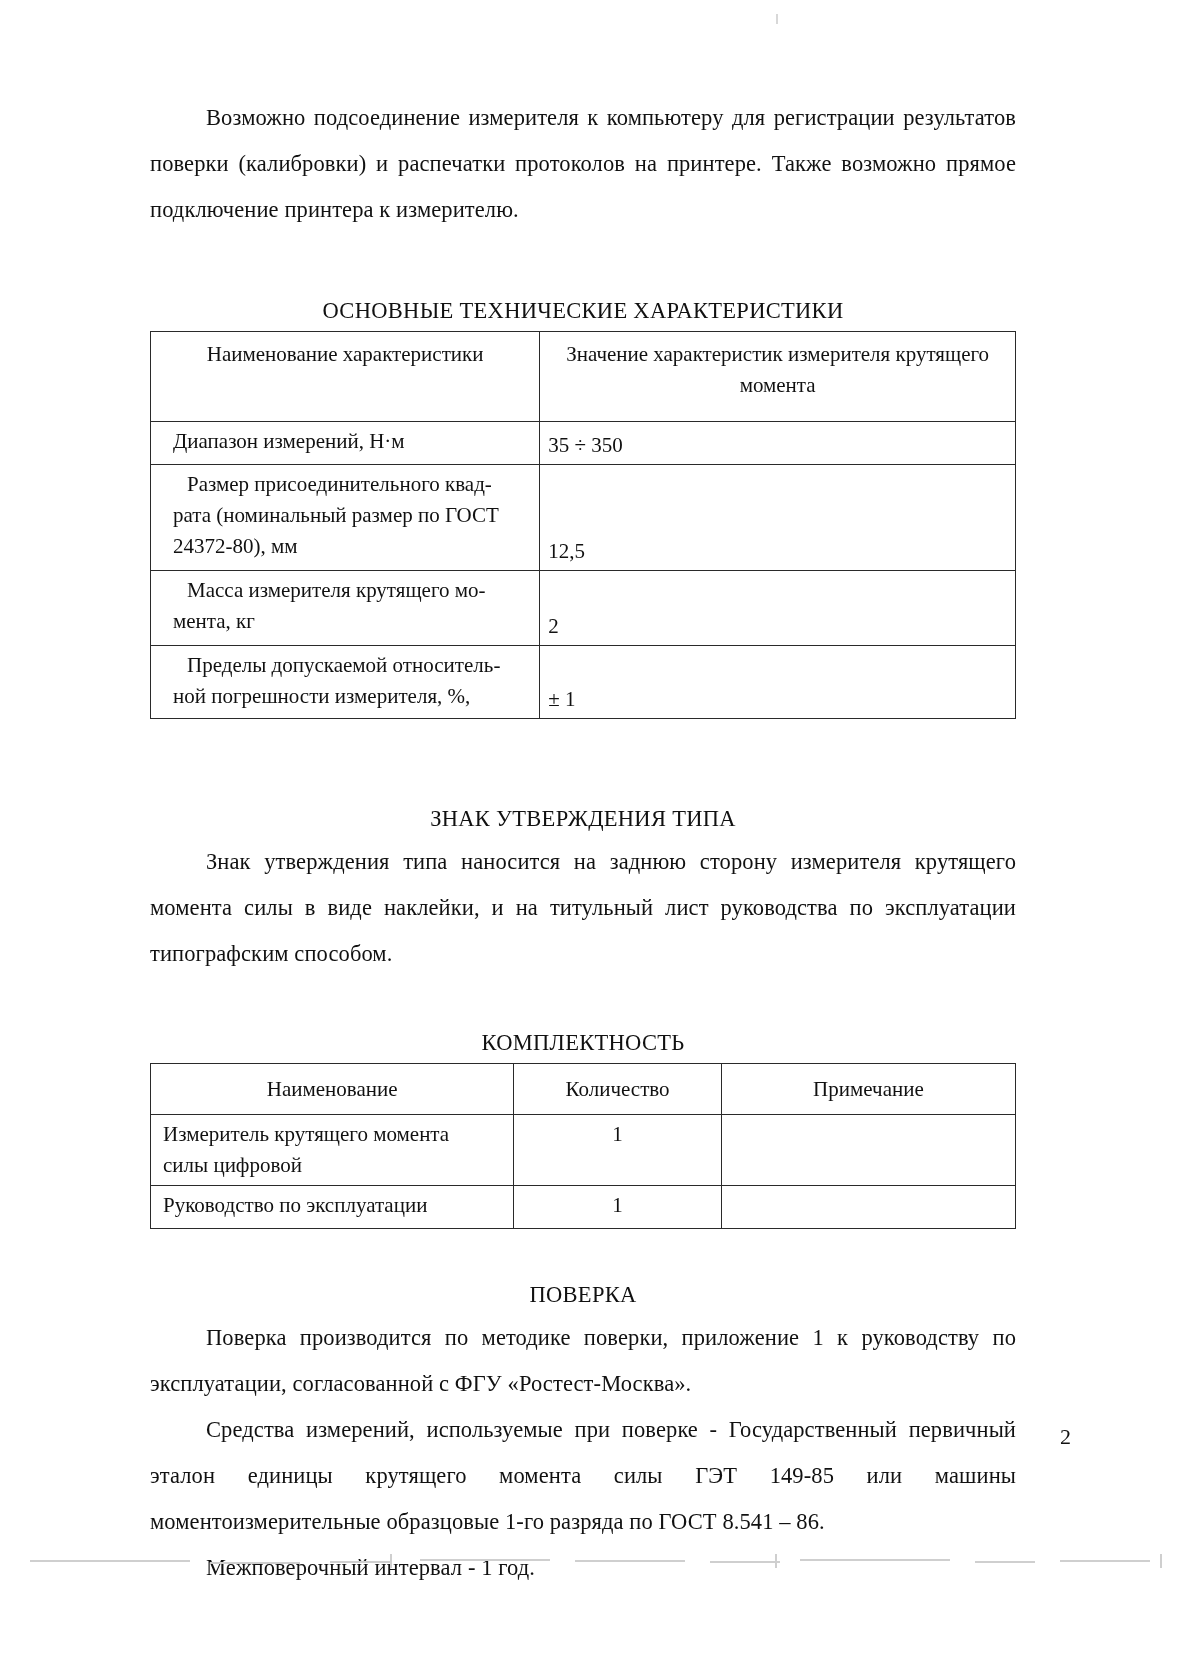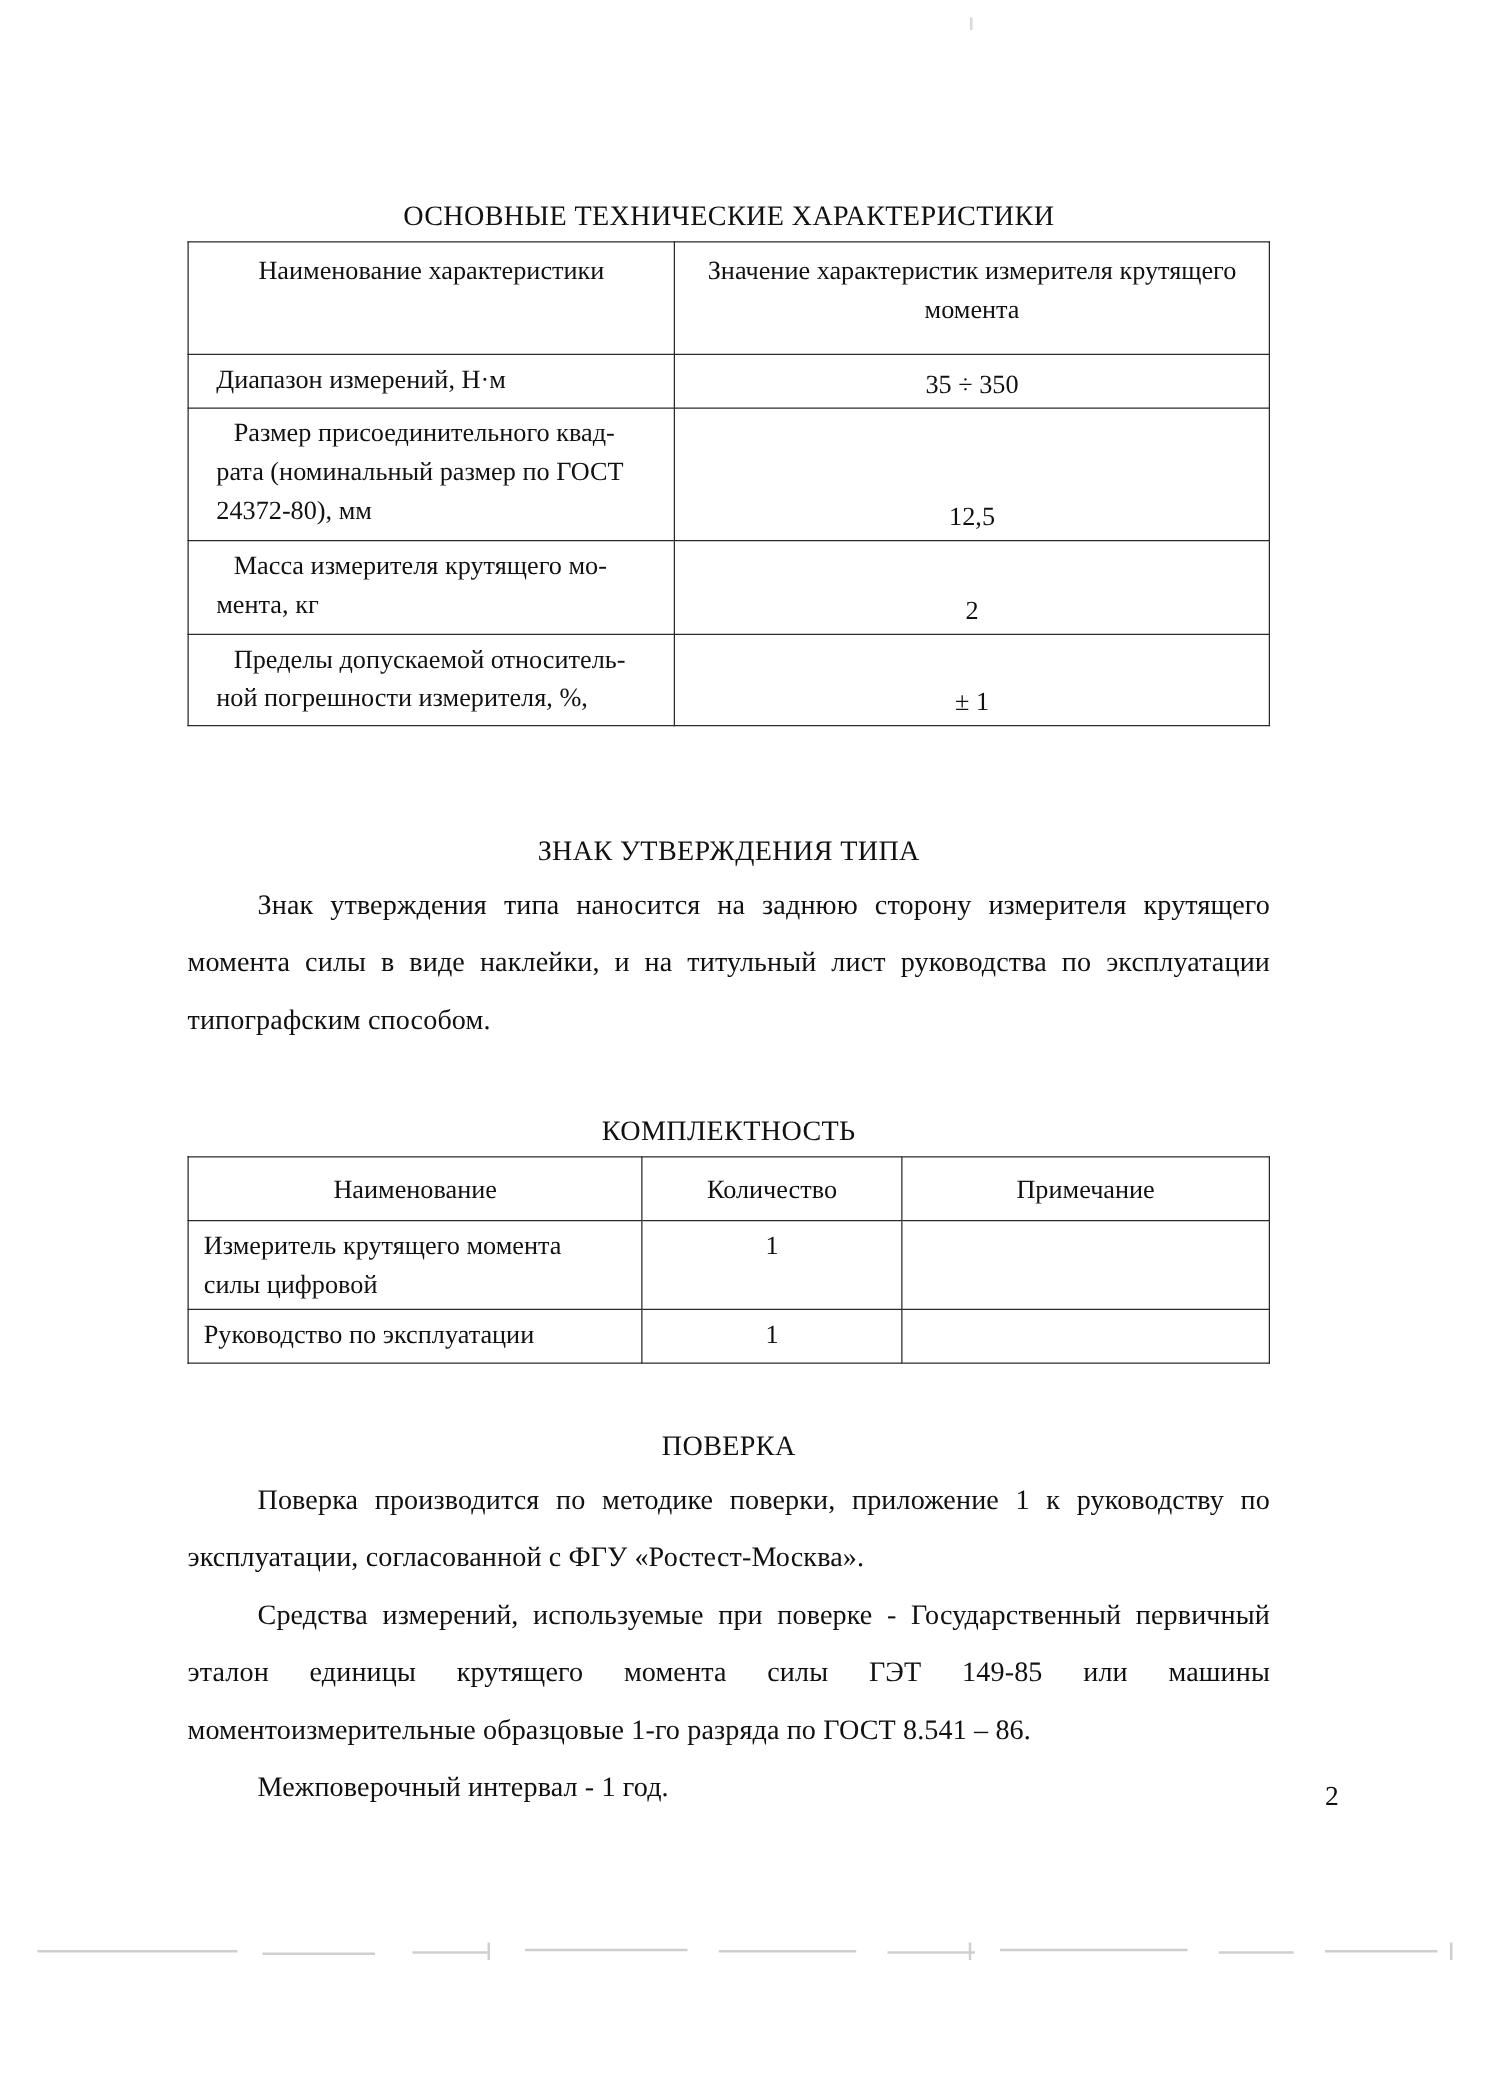--- a/index.html
+++ b/index.html
@@ -80,21 +80,21 @@
     text-align: center;
     height: 78px;
     vertical-align: top;
     padding-top: 7px;
   }
   .t1 td.label {
     text-align: left;
     padding-left: 22px;
   }
   .t1 td.value {
-    text-align: center;
+    text-align: left;
     vertical-align: bottom;
     padding-bottom: 3px;
   }
   .t1 tr.r-range td { height: 34px; margin-left: 16px; }
   .t1 tr.r-square td { height: 97px; }
   .t1 tr.r-mass td { height: 66px; }
   .t1 tr.r-error td { height: 64px; }
   .t1 tr.r-temp td { height: 32px; }
   .t1 td.label .first-line { padding-left: 14px; display: inline; }
 
@@ -149,20 +149,21 @@
 </head>
 <body>
 
 <div class="page">
 
   <div class="scan-mark-top"></div>
 
   <div class="content">
 
 
+    <p class="indent">Возможно подсоединение измерителя к компьютеру для регистрации результатов поверки (калибровки) и распечатки протоколов на принтере. Также возможно прямое подключение принтера к измерителю.</p>
 
     <div class="gap-lg"></div>
 
     <h2 class="section-title">ОСНОВНЫЕ ТЕХНИЧЕСКИЕ ХАРАКТЕРИСТИКИ</h2>
 
     <table class="doc-table t1">
       <colgroup>
           <col class="c1">
           <col class="c2">
         </colgroup>

